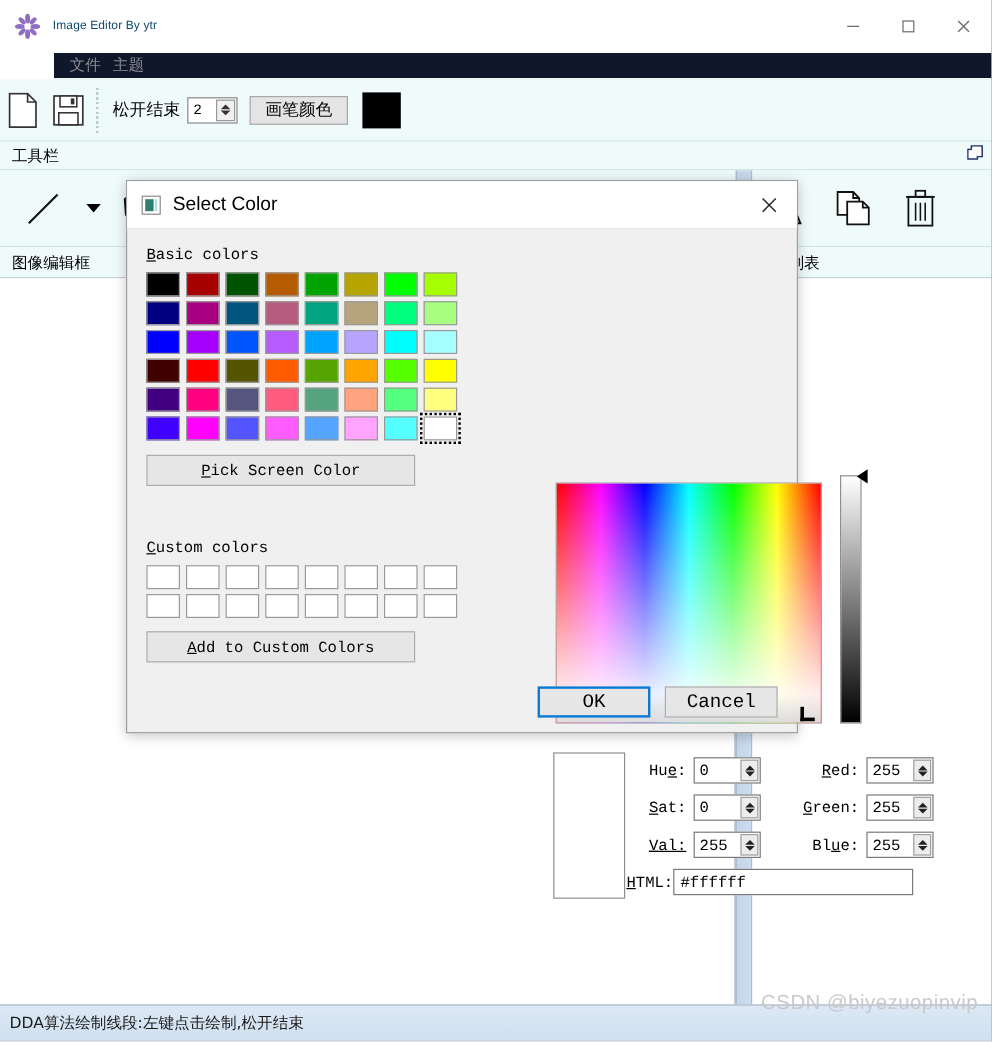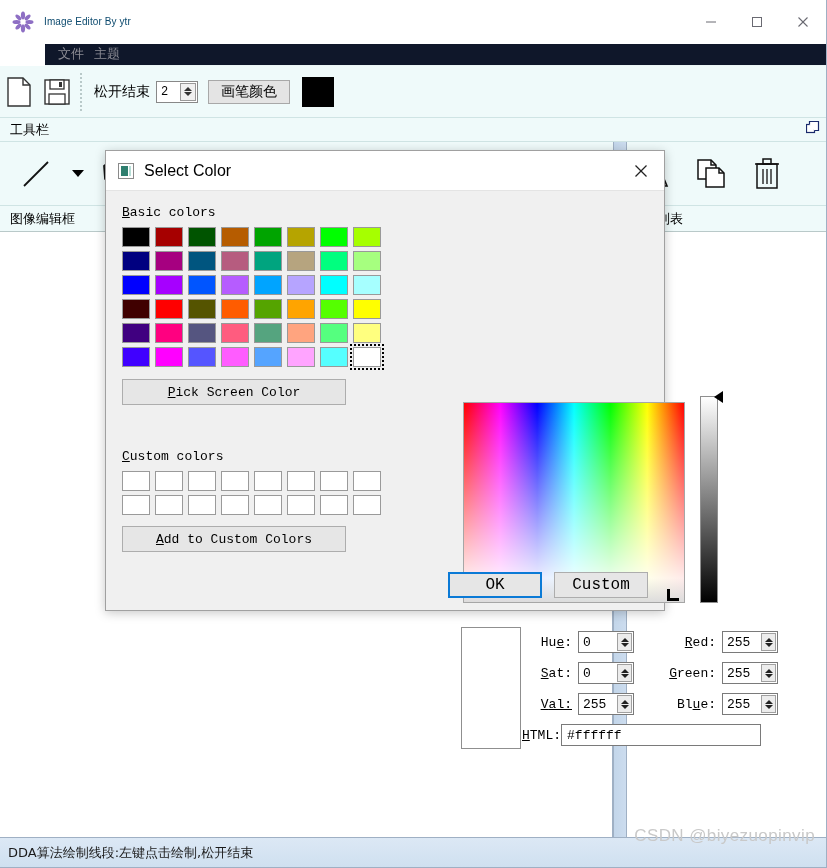--- a/index.html
+++ b/index.html
@@ -529,17 +529,17 @@
 
     <div class="htmlrow">
       <span class="flabel"><u>H</u>TML:</span>
       <span class="htmlbox">
           <span>#ffffff</span>
         </span>
     </div>
 
     <div class="dlg-buttons">
       <div class="dlg-btn default">OK</div>
-      <div class="dlg-btn">Custom</div>
+      <div class="dlg-btn">Cancel</div>
     </div>
 
   </div>
 </div>
 
 </body></html>

